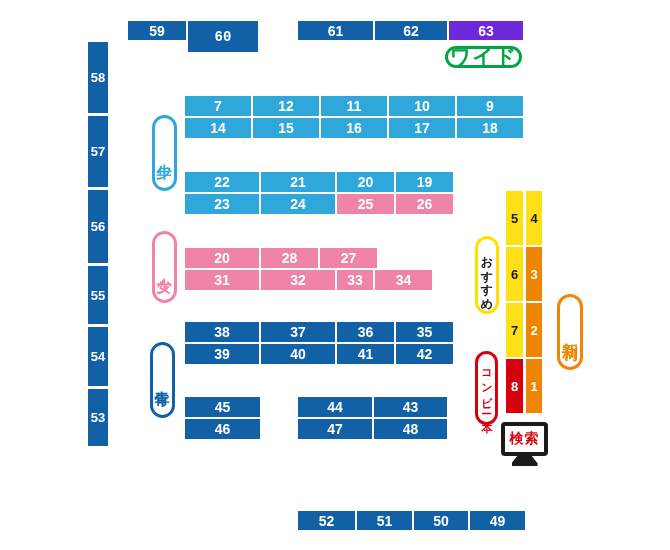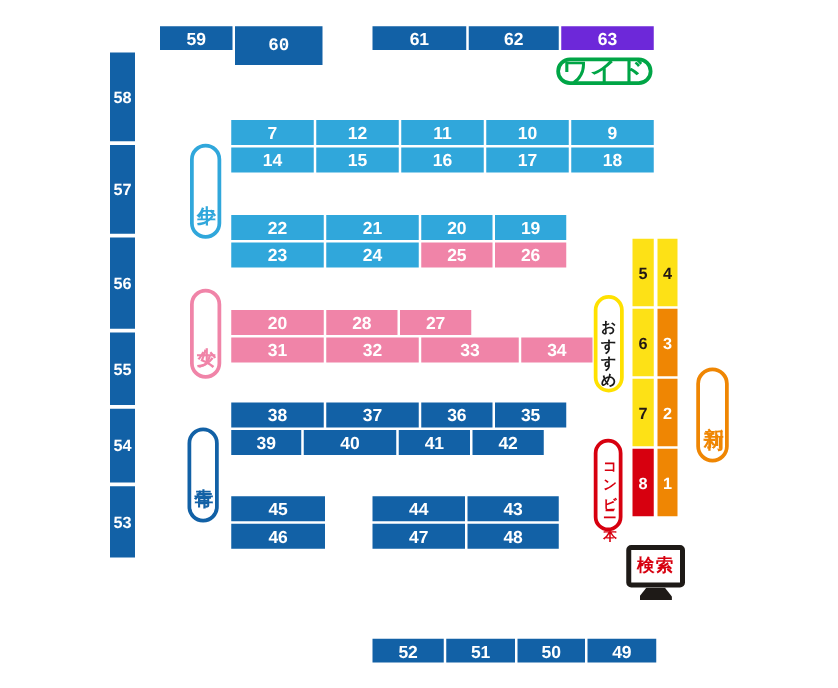--- a/index.html
+++ b/index.html
@@ -119,36 +119,36 @@
 
   <div class="abs grid2" style="left:185px; top:248px;">
     <div class="hrow">
       <div class="cell c-pink" style="width:74px;height:20px;">20</div>
       <div class="cell c-pink" style="width:57px;height:20px;">28</div>
       <div class="cell c-pink" style="width:57px;height:20px;">27</div>
     </div>
     <div class="hrow">
       <div class="cell c-pink" style="width:74px;height:20px;">31</div>
       <div class="cell c-pink" style="width:74px;height:20px;">32</div>
-      <div class="cell c-pink" style="width:78px;height:20px;">33</div>
+      <div class="cell c-pink" style="width:36px;height:20px;">33</div>
       <div class="cell c-pink" style="width:57px;height:20px;">34</div>
     </div>
   </div>
 
   <div class="abs capsule cap-dblue" style="left:150px; top:342px; width:25px; height:76px;">青年</div>
 
   <div class="abs grid2" style="left:185px; top:322px;">
     <div class="hrow">
       <div class="cell c-dblue" style="width:74px;height:20px;">38</div>
       <div class="cell c-dblue" style="width:74px;height:20px;">37</div>
       <div class="cell c-dblue" style="width:57px;height:20px;">36</div>
       <div class="cell c-dblue" style="width:57px;height:20px;">35</div>
     </div>
     <div class="hrow">
-      <div class="cell c-dblue" style="width:56px;height:20px;">39</div>
+      <div class="cell c-dblue" style="width:74px;height:20px;">39</div>
       <div class="cell c-dblue" style="width:74px;height:20px;">40</div>
       <div class="cell c-dblue" style="width:57px;height:20px;">41</div>
       <div class="cell c-dblue" style="width:57px;height:20px;">42</div>
     </div>
   </div>
 
   <div class="abs grid2" style="left:185px; top:397px;">
     <div class="cell c-dblue" style="width:75px;height:20px;">45</div>
     <div class="cell c-dblue" style="width:75px;height:20px;">46</div>
   </div>
@@ -178,21 +178,21 @@
       <div class="cell c-orange smallnum" style="width:16px;height:54px;">1</div>
     </div>
   </div>
 
   <div class="abs capsule cap-yellow" style="left:475px; top:236px; width:24px; height:78px;">おすすめ</div>
 
   <div class="abs capsule cap-orange" style="left:557px; top:294px; width:26px; height:76px;">新刊</div>
 
   <div class="abs capsule cap-red" style="left:475px; top:351px; width:23px; height:74px;">コンビニ本</div>
 
-  <div class="abs" style="left:501px; top:436px;">
+  <div class="abs" style="left:501px; top:422px;">
     <div class="monitor-screen" style="width:47px; height:34px;">
       <span>検索</span>
     </div>
     <div class="monitor-stand" style="width:26px; height:10px; margin:0 auto;"></div>
   </div>
 
   <div class="abs hrow" style="left:298px; top:511px;">
     <div class="cell c-dblue" style="width:57px;height:19px;">52</div>
     <div class="cell c-dblue" style="width:55px;height:19px;">51</div>
     <div class="cell c-dblue" style="width:54px;height:19px;">50</div>

